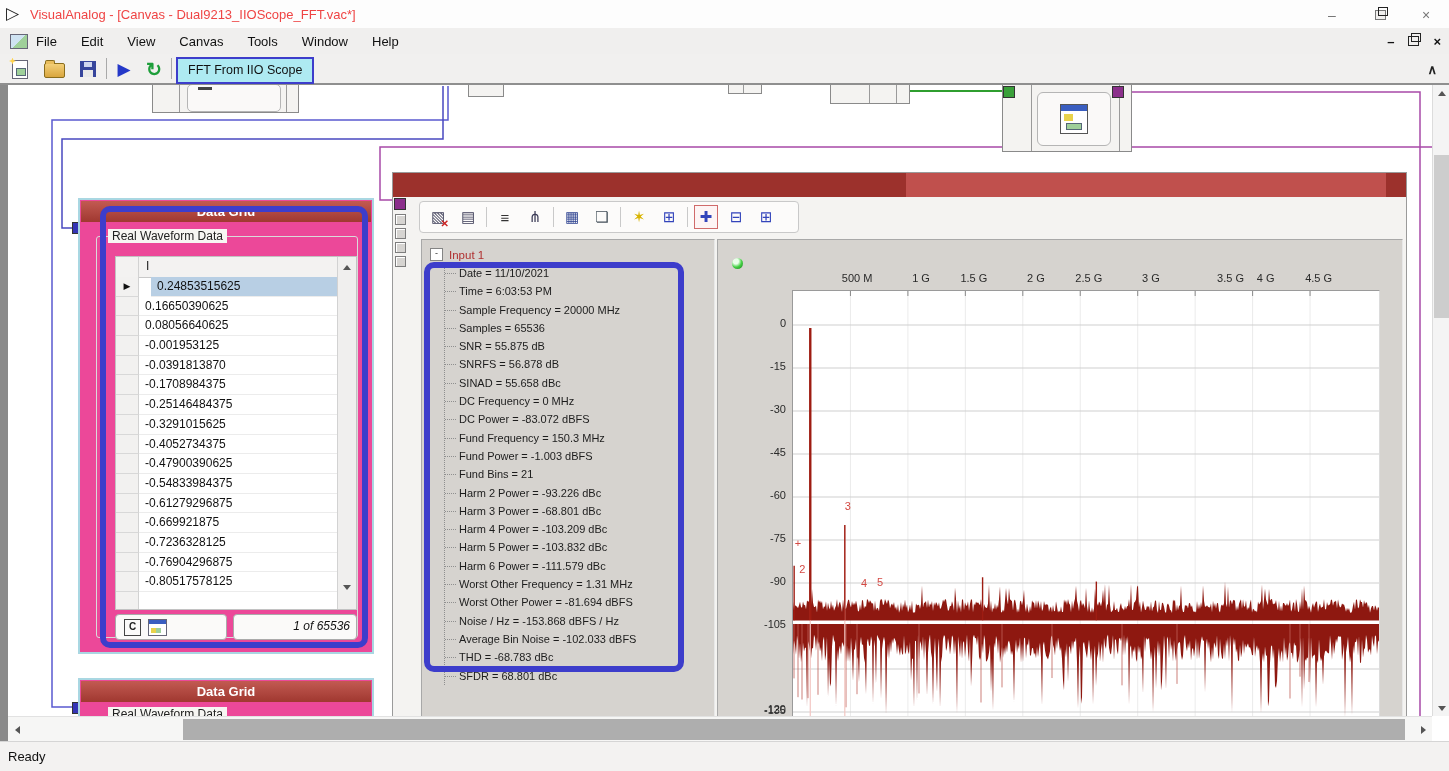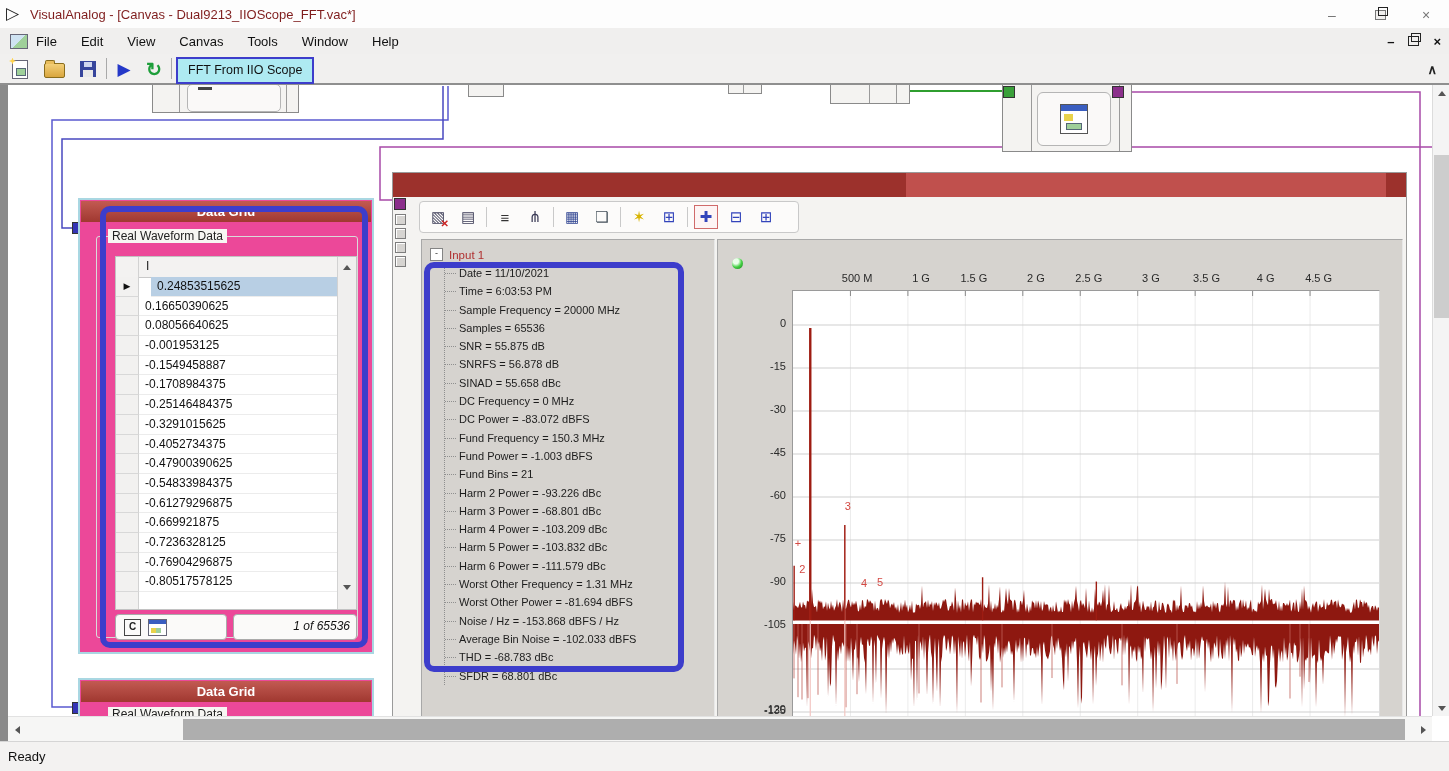--- a/index.html
+++ b/index.html
@@ -1,21 +1,21 @@
 <!DOCTYPE html>
 <html><head>
 <meta charset="utf-8">
 <style>
   html,body{margin:0;padding:0;background:#fff;}
   .app{position:relative;width:1449px;height:771px;font-family:"Liberation Sans",sans-serif;background:#fff;overflow:hidden;}
   .abs{position:absolute;}
   
   .titlebar{left:0;top:0;width:1449px;height:28px;background:#fdfdfd;}
   .app-logo{left:6px;top:3px;font-size:17px;color:#222;}
-  .app-title{left:30px;top:7px;font-size:13px;color:#7f1d1d;}
+  .app-title{left:30px;top:7px;font-size:13px;color:#ef4444;}
   .winbtn{top:6px;width:34px;height:18px;text-align:center;font-size:14px;color:#777;line-height:18px;}
   .menubar{left:0;top:28px;width:1449px;height:26px;background:#f0efee;border-bottom:4px solid #000000;}
   .menu-doc-icon{left:10px;top:6px;width:16px;height:13px;border:1px solid #667;background:linear-gradient(135deg,#cfe3f2 0 50%,#9fd09a 50% 100%);}
   .menu-items{left:36px;top:0;height:26px;display:flex;align-items:center;gap:24px;font-size:13px;color:#111;}
   .menu-items span{cursor:default;}
   .mdi-btns{right:8px;top:4px;display:flex;gap:14px;align-items:center;}
   .mdi-btns .b{font-size:13px;font-weight:bold;color:#111;}
   .ico-restore{display:inline-block;width:9px;height:8px;border:1px solid #222;position:relative;background:#f0efee;}
   .ico-restore:before{content:"";position:absolute;left:2px;top:-4px;width:8px;height:7px;border:1px solid #222;}
   .toolbarrow{left:0;top:54px;width:1449px;height:29px;background:#f1f0ef;border-bottom:2px solid #8f8f8f;}
@@ -221,21 +221,21 @@
             <div class="grow">
               <div class="gmark"></div>
               <div class="gval">0.08056640625</div>
             </div>
             <div class="grow">
               <div class="gmark"></div>
               <div class="gval">-0.001953125</div>
             </div>
             <div class="grow">
               <div class="gmark"></div>
-              <div class="gval">-0.1549458887</div>
+              <div class="gval">-0.0391813870</div>
             </div>
             <div class="grow">
               <div class="gmark"></div>
               <div class="gval">-0.1708984375</div>
             </div>
             <div class="grow">
               <div class="gmark"></div>
               <div class="gval">-0.25146484375</div>
             </div>
             <div class="grow">
@@ -362,21 +362,21 @@
 
       <div class="panel" style="left:324px;top:66px;width:684px;height:478px;">
         <div class="led" style="left:14px;top:18px;"></div>
         <div id="x-labels">
             <div class="xlab" style="left: 108.451px; top: 32px;">500 M</div>
             <div class="xlab" style="left: 165.902px; top: 32px;">1 G</div>
             <div class="xlab" style="left: 223.353px; top: 32px;">1.5 G</div>
             <div class="xlab" style="left: 280.804px; top: 32px;">2 G</div>
             <div class="xlab" style="left: 338.255px; top: 32px;">2.5 G</div>
             <div class="xlab" style="left: 395.706px; top: 32px;">3 G</div>
-            <div class="xlab" style="left: 456px; top: 32px;">3.5 G</div>
+            <div class="xlab" style="left: 480px; top: 32px;">3.5 G</div>
             <div class="xlab" style="left: 510.608px; top: 32px;">4 G</div>
             <div class="xlab" style="left: 568.059px; top: 32px;">4.5 G</div>
           </div>
         <div id="y-labels">
             <div class="ylab" style="left: 38px; top: 77px;">0</div>
             <div class="ylab" style="left: 38px; top: 120px;">-15</div>
             <div class="ylab" style="left: 38px; top: 163px;">-30</div>
             <div class="ylab" style="left: 38px; top: 206px;">-45</div>
             <div class="ylab" style="left: 38px; top: 249px;">-60</div>
             <div class="ylab" style="left: 38px; top: 292px;">-75</div>

